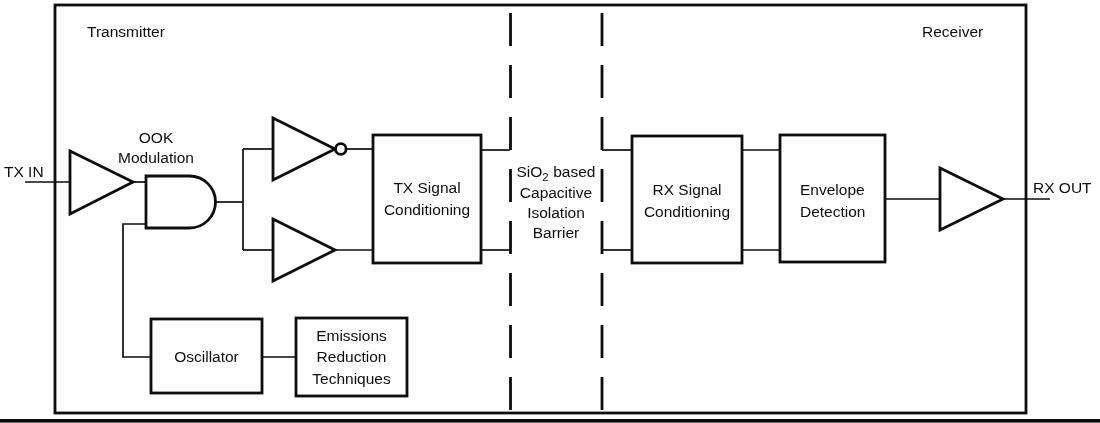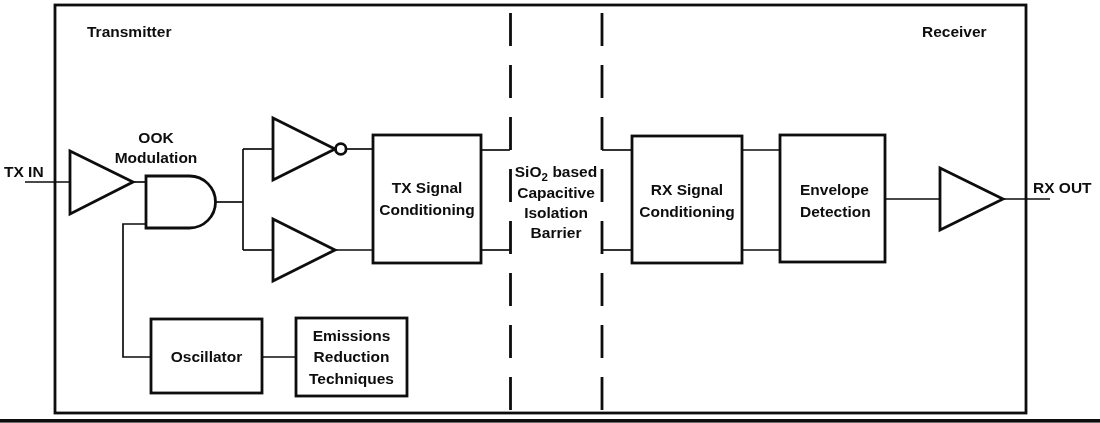--- a/index.html
+++ b/index.html
@@ -8,21 +8,20 @@
     background: #ffffff;
     width: 1100px;
     height: 423px;
     overflow: hidden;
   }
   #stage {
     position: relative;
     width: 1100px;
     height: 423px;
     background: #ffffff;
-    font-weight: bold;
   }
   svg { display: block; }
   text {
     font-family: "Liberation Sans", "DejaVu Sans", sans-serif;
     font-size: 15.5px;
     fill: #0d0d0d;
   }
   .shape {
     fill: none;
     stroke: #0d0d0d;

